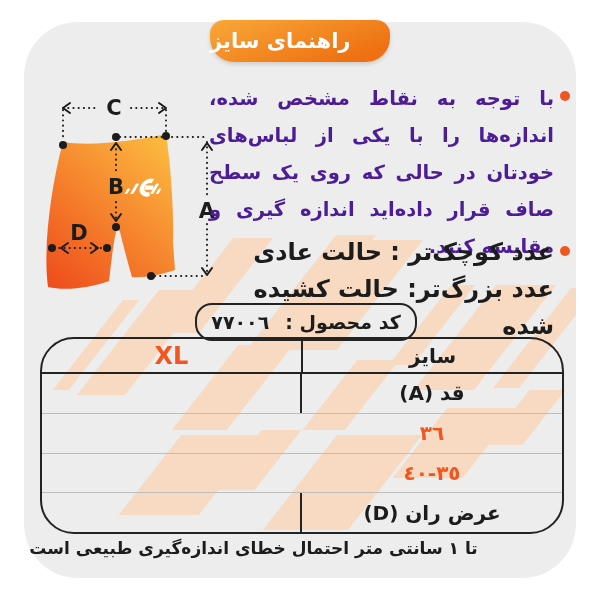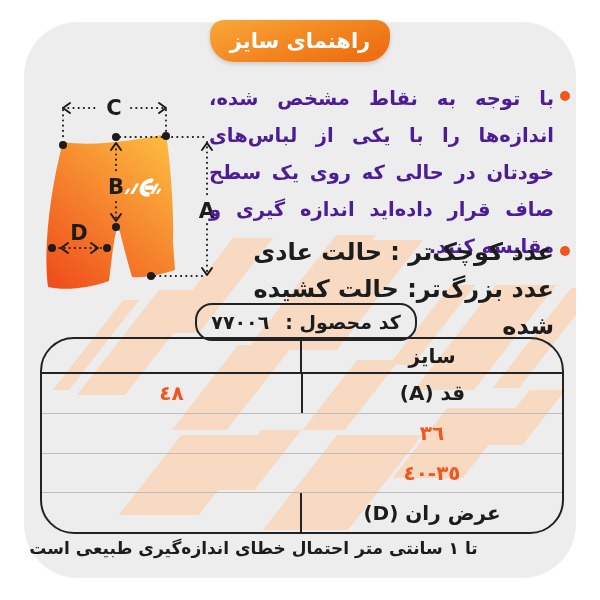--- a/index.html
+++ b/index.html
@@ -11,21 +11,21 @@
   }
   .card{
     position:absolute;left:24px;top:22px;width:552px;height:556px;
     background:#ededed;border-radius:54px;overflow:hidden;
   }
   .stripe{position:absolute;background:#f8d9c2;transform:skewX(-38deg);}
   .badge{
     position:absolute;left:210px;top:20px;width:180px;height:42px;
     background:linear-gradient(160deg,#f9a838 0%,#ee7012 85%);
     border-radius:14px 14px 24px 24px;
-    display:flex;align-items:center;justify-content:center;
+    display:flex;align-items:center;justify-content:flex-start;
     color:#ffffff;font-size:21px;font-weight:bold;
     box-shadow:0 2px 4px rgba(0,0,0,0.15);
   }
   .bullet-dot{position:absolute;width:10px;height:10px;border-radius:50%;background:#f2561e;}
   .b1-text{
     position:absolute;top:80px;right:46px;width:345px;
     direction:rtl;text-align:justify;
     font-size:19.5px;font-weight:bold;line-height:37px;color:#4c1d95;
   }
   .b2-text{
@@ -166,24 +166,24 @@
 <div class="b2-text" style="top:271px;">عدد بزرگ‌تر: حالت کشیده شده</div>
 
 <div class="code-pill">
   <span>کد محصول :</span>
   <span>٧٧٠٠٦</span>
 </div>
 
 <div class="size-table">
   <div class="t-row header">
     <div class="cell cell-label">سایز</div>
+    <div class="cell cell-value">XL</div>
   </div>
   <div class="t-row data">
     <div class="cell cell-label">قد (A)</div>
-    <div class="cell cell-value">٤٨</div>
   </div>
   <div class="t-row data">
     <div class="cell cell-value">٣٦</div>
   </div>
   <div class="t-row data">
     <div class="cell cell-value">٣٥-٤٠</div>
   </div>
   <div class="t-row data">
     <div class="cell cell-label">عرض ران (D)</div>
   </div>

